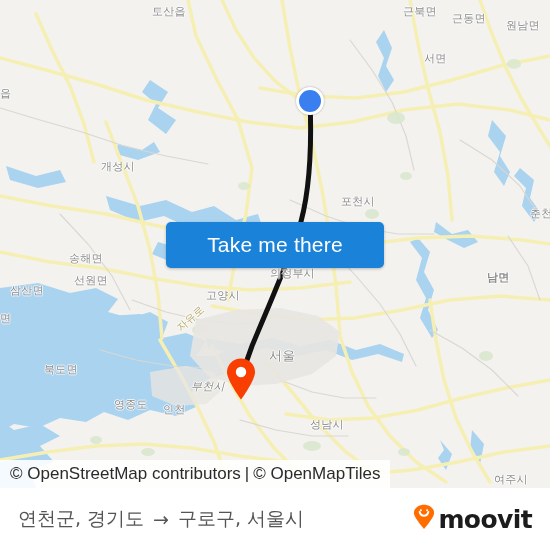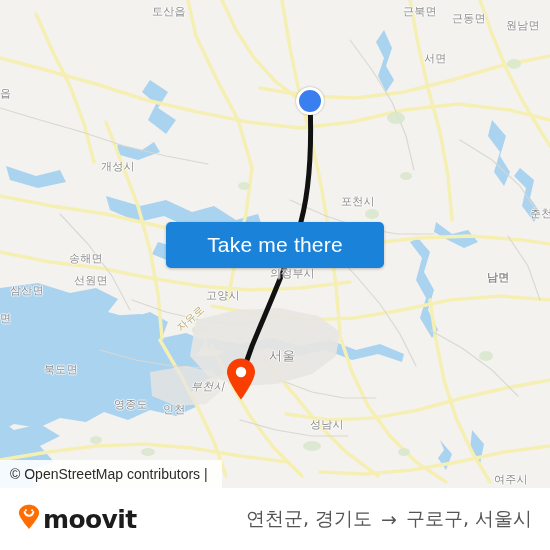--- a/index.html
+++ b/index.html
@@ -104,21 +104,21 @@
   #attribution-bar {
     position: absolute;
     left: 0;
     top: 460px;
     height: 28px;
     padding: 0 10px;
     display: flex;
     align-items: center;
     background: rgba(255,255,255,.88);
     color: #2b2b2b;
-    font-size: 14px;
+    font-size: 17px;
     font-family: "Liberation Sans", "DejaVu Sans", sans-serif;
     white-space: nowrap;
   }
   .attr-sep { margin: 0 4px; }
 
   
   #footer {
     position: absolute;
     left: 0;
     top: 488px;
@@ -301,36 +301,37 @@
                  C7.3,0.5 1,6.4 1,14.2 C1,22.5 15,41.5 15,41.5 Z" fill="#f93e02"></path>
         <circle cx="15" cy="14" r="5.2" fill="#ffffff"></circle>
       </svg>
     </div>
 
     <button id="take-me-there">Take me there</button>
 
     <div id="attribution-bar">
       <span>© OpenStreetMap contributors</span>
       <span class="attr-sep">|</span>
+      <span>© OpenMapTiles</span>
     </div>
   </div>
 
   <div id="footer">
+    <div id="route-title">
+      <span>연천군, 경기도</span>
+      <span id="route-arrow-icon">→</span>
+      <span>구로구, 서울시</span>
+    </div>
     <div id="moovit-logo">
       <span>
         <svg viewBox="0 0 24 28" width="22" height="26">
           <path d="M12,27 C12,27 23,14.5 23,9.6 C23,4.3 18.1,0.5 12,0.5
                    C5.9,0.5 1,4.3 1,9.6 C1,14.5 12,27 12,27 Z" fill="#ff6d00"></path>
           <path d="M7.2,8.4 C7.2,8.4 8.4,12.6 12,12.6 C15.6,12.6 16.8,8.4 16.8,8.4" fill="none" stroke="#ffffff" stroke-width="2.1" stroke-linecap="round"></path>
           <circle cx="8.6" cy="6.6" r="1.15" fill="#ffffff"></circle>
           <circle cx="15.4" cy="6.6" r="1.15" fill="#ffffff"></circle>
         </svg>
       </span>
       <span id="moovit-wordmark">moovit</span>
     </div>
-    <div id="route-title">
-      <span>연천군, 경기도</span>
-      <span id="route-arrow-icon">→</span>
-      <span>구로구, 서울시</span>
-    </div>
   </div>
 
 </div>
 
 </body></html>

